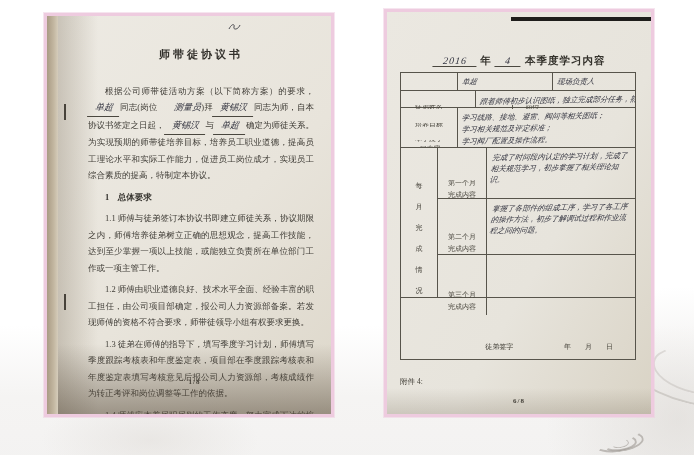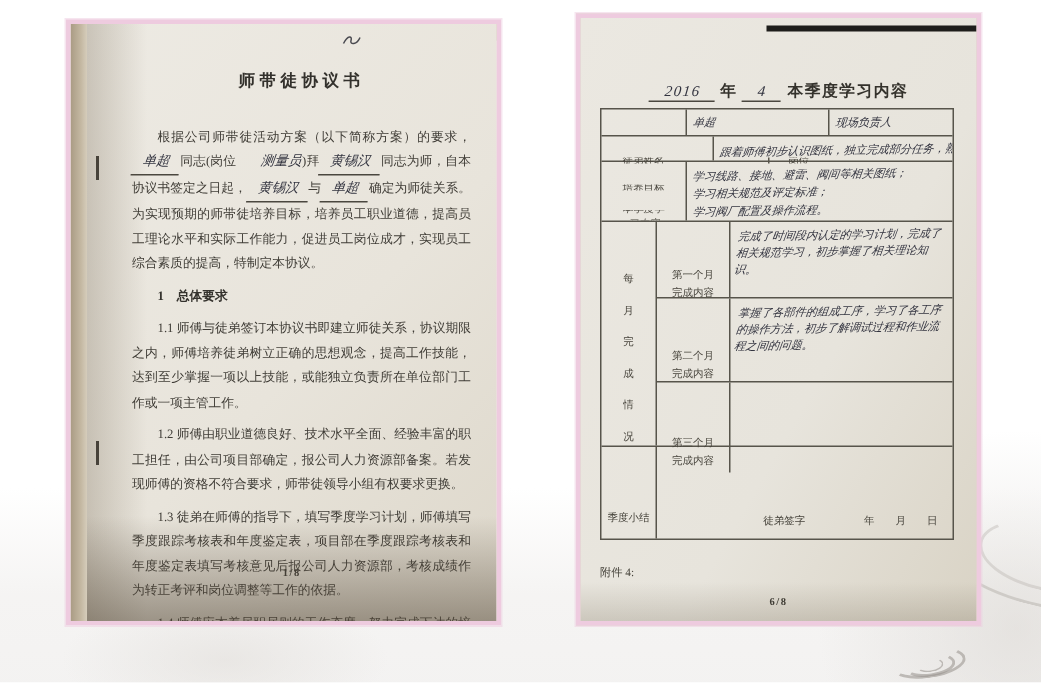--- a/index.html
+++ b/index.html
@@ -85,21 +85,21 @@
   .subrows{flex:1;display:flex;flex-direction:column;border-left:1px solid #57544b;}
   .subrow{display:flex;box-sizing:border-box;}
   .subrow + .subrow{border-top:1px solid #57544b;}
   .sr1{height:50px;} .sr2{height:56px;} .sr3{flex:1;}
   .two-line span{display:block;line-height:12px;}
   .hwcell{font-size:7.5px;line-height:11px;padding:3px 4px;}
   .hwcell .hw{transform:skewX(-8deg) rotate(-1deg);font-size:7.5px;}
   .goal-cell{white-space:nowrap;}
   .content-lines div{margin-bottom:1px;}
   .summary-cell{position:relative;}
-  .sigline{position:absolute;bottom:7px;left:36%;right:10px;display:flex;
+  .sigline{position:absolute;bottom:7px;left:36%;right:22px;display:flex;
     font-size:7px;color:#47443c;}
   .sigline .gap{flex:1;}
   .sigline .dsp{margin-left:14px;}
   .attach{position:absolute;left:13px;top:365px;font-size:7.5px;color:#45423a;}
   .pagenum-right{position:absolute;left:0;right:0;top:385px;text-align:center;
     font-size:7px;font-weight:bold;color:#3b3933;letter-spacing:1px;}
   .right-shadow{position:absolute;left:0;right:0;bottom:0;height:26px;
     background:linear-gradient(to top, rgba(105,94,74,.22), rgba(105,94,74,0));}
 </style>
 </head>
@@ -200,21 +200,20 @@
                   <span>第三个月</span>
                   <span>完成内容</span>
                 </span>
               </div>
             <div class="cell val hwcell"><span class="hw"></span></div>
           </div>
         </div>
       </div>
 
       <div class="trow r5">
-        <div class="cell lab w36">季度小结</div>
         <div class="cell val summary-cell">
           <div class="sigline">
             <span>徒弟签字</span>
             <span class="gap"></span>
             <span>年</span>
             <span class="dsp">月</span>
             <span class="dsp">日</span>
           </div>
         </div>
       </div>

